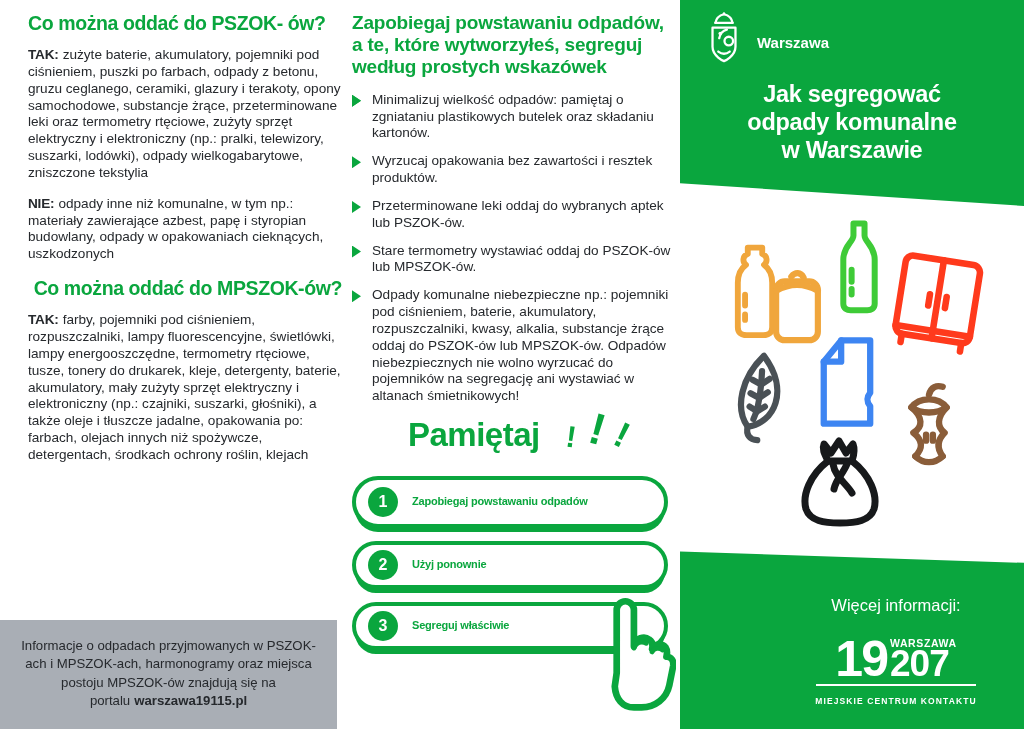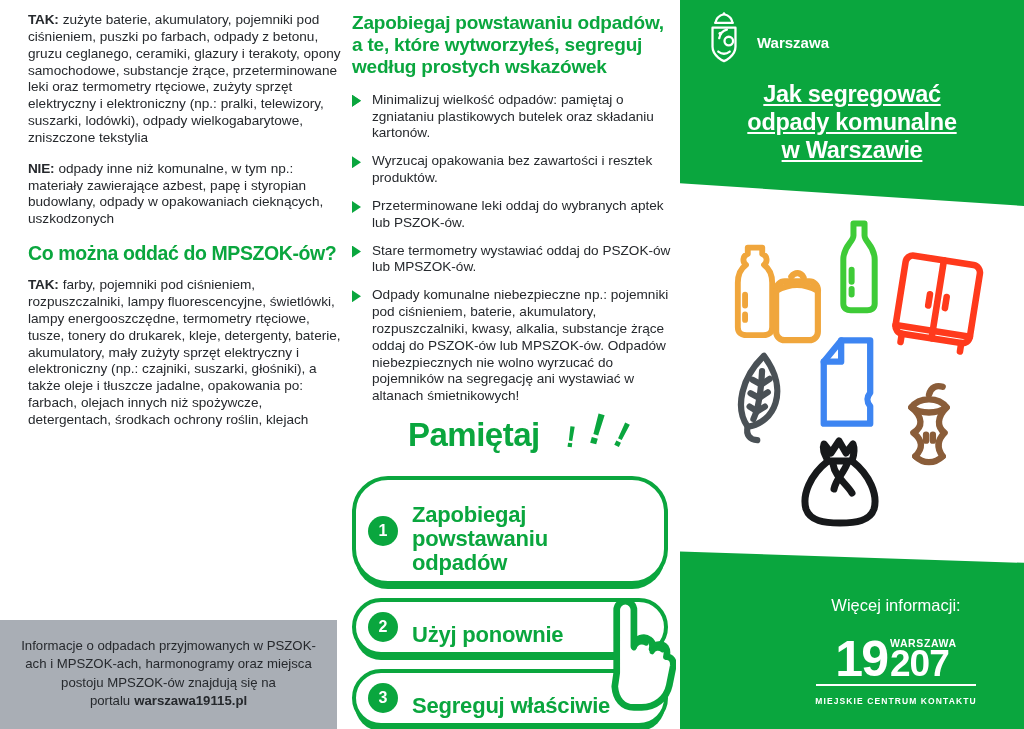--- a/index.html
+++ b/index.html
@@ -12,21 +12,21 @@
     position:relative;width:1024px;height:729px;background:#ffffff;overflow:hidden;
     font-family:"Liberation Sans",sans-serif;color:var(--ink);
     margin:0 auto;
   }
   
   .col-left{position:absolute;left:28px;top:12px;width:314px;}
   .green-title{
     color:var(--green);font-size:19.5px;font-weight:800;letter-spacing:-0.4px;
     margin:0 0 12px;white-space:nowrap;
   }
-  .green-title.second{margin-top:6px;}
+  .green-title.second{margin-top:6px;text-align:right;}
   .body-p{font-size:13.6px;line-height:1.24;margin:0 0 14px;font-weight:400;}
   .lead{font-weight:800;margin-right:4px;letter-spacing:-0.2px;}
   .info-box{
     position:absolute;left:0;top:620px;width:337px;height:109px;background:var(--graybox);
     box-sizing:border-box;padding:17px 12px 0;text-align:center;
     font-size:13.2px;line-height:1.4;font-weight:400;
   }
   .info-box .portal{font-weight:800;margin-left:4px;}
   
   .col-mid{position:absolute;left:352px;top:12px;width:322px;}
@@ -56,36 +56,36 @@
     position:relative;display:flex;align-items:center;background:#fff;
     border:4px solid var(--green);border-radius:36px;
     box-shadow:0 7px 0 -3px var(--green);
     padding:5px 12px;margin-bottom:13px;box-sizing:border-box;width:316px;
   }
   .step-num{
     flex:none;width:30px;height:30px;border-radius:50%;background:var(--green);
     color:#fff;font-weight:800;font-size:16px;display:flex;align-items:center;
     justify-content:center;margin-right:14px;
   }
-  .step-label{color:var(--green);font-weight:800;font-size:22px;line-height:1.08;letter-spacing:-0.2px;margin-top:16px;}
+  .step-label{color:var(--green);font-weight:800;font-size:11px;line-height:1.08;letter-spacing:-0.2px;}
   .step.one .step-label{width:215px;}
   .step.one{padding-top:7px;padding-bottom:7px;}
   .hand{position:absolute;left:588px;top:586px;z-index:5;}
   
   .panel-top{
     position:absolute;left:680px;top:0;width:344px;height:206px;background:var(--green);
     clip-path:polygon(0 0,100% 0,100% 100%,0 89%);
   }
   .city-logo{position:absolute;left:22px;top:12px;display:flex;align-items:center;gap:11px;color:#fff;}
   .city-name{font-size:15px;font-weight:700;}
   .rt-title{
     position:absolute;left:0;top:80px;width:100%;text-align:center;color:#fff;
     font-weight:800;font-size:23.5px;line-height:1.2;letter-spacing:-0.3px;
   }
-  .rt-title span{display:block;text-decoration:underline;}
+  .rt-title span{display:block;}
   .icons-area{position:absolute;left:680px;top:206px;width:344px;height:342px;}
   .wicon{position:absolute;}
   .panel-bottom{
     position:absolute;left:680px;top:548px;width:344px;height:181px;background:var(--green);
     clip-path:polygon(0 2%,100% 9%,100% 100%,0 100%);
     color:#fff;text-align:center;padding-left:44px;
   }
   .more-info{margin-top:48px;font-size:16.5px;font-weight:400;}
   .logo19115{margin-top:16px;}
   .l-row{display:flex;align-items:flex-end;justify-content:center;gap:3px;margin-top:22px;}
@@ -95,20 +95,21 @@
   .l115{font-size:37px;font-weight:800;line-height:0.82;letter-spacing:-1px;}
   .l-line{width:160px;height:2px;background:#fff;margin:5px auto 4px;}
   .lsub{font-size:8.5px;font-weight:700;letter-spacing:1.1px;}
 </style>
 </head>
 <body>
 
 <div class="page">
 
   <section class="col-left">
+    <h2 class="green-title">Co można oddać do PSZOK- ów?</h2>
     <p class="body-p"><b class="lead">TAK:</b><span>zużyte baterie, akumulatory, pojemniki pod ciśnieniem, puszki po farbach, odpady z betonu, gruzu ceglanego, ceramiki, glazury i terakoty, opony samochodowe, substancje żrące, przeterminowane leki oraz termometry rtęciowe, zużyty sprzęt elektryczny i elektroniczny (np.: pralki, telewizory, suszarki, lodówki), odpady wielkogabarytowe, zniszczone tekstylia</span></p>
     <p class="body-p"><b class="lead">NIE:</b><span>odpady inne niż komunalne, w tym np.: materiały zawierające azbest, papę i styropian budowlany, odpady w opakowaniach cieknących, uszkodzonych</span></p>
     <h2 class="green-title second">Co można oddać do MPSZOK-ów?</h2>
     <p class="body-p"><b class="lead">TAK:</b><span>farby, pojemniki pod ciśnieniem, rozpuszczalniki, lampy fluorescencyjne, świetlówki, lampy energooszczędne, termometry rtęciowe, tusze, tonery do drukarek, kleje, detergenty, baterie, akumulatory, mały zużyty sprzęt elektryczny i elektroniczny (np.: czajniki, suszarki, głośniki), a także oleje i tłuszcze jadalne, opakowania po: farbach, olejach innych niż spożywcze, detergentach, środkach ochrony roślin, klejach</span></p>
   </section>
 
   <div class="info-box">
     <span>Informacje o odpadach przyjmowanych w PSZOK-ach i MPSZOK-ach, harmonogramy oraz miejsca postoju MPSZOK-ów znajdują się na portalu</span><span class="portal">warszawa19115.pl</span>
   </div>
 

